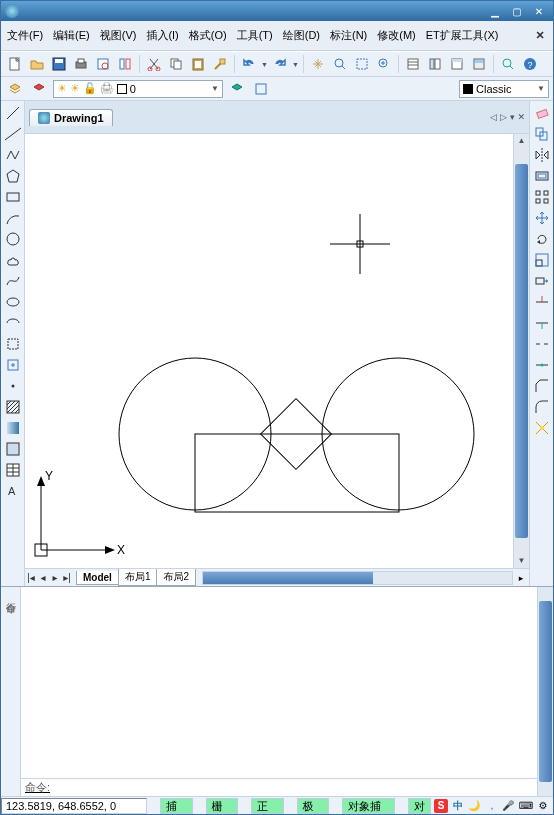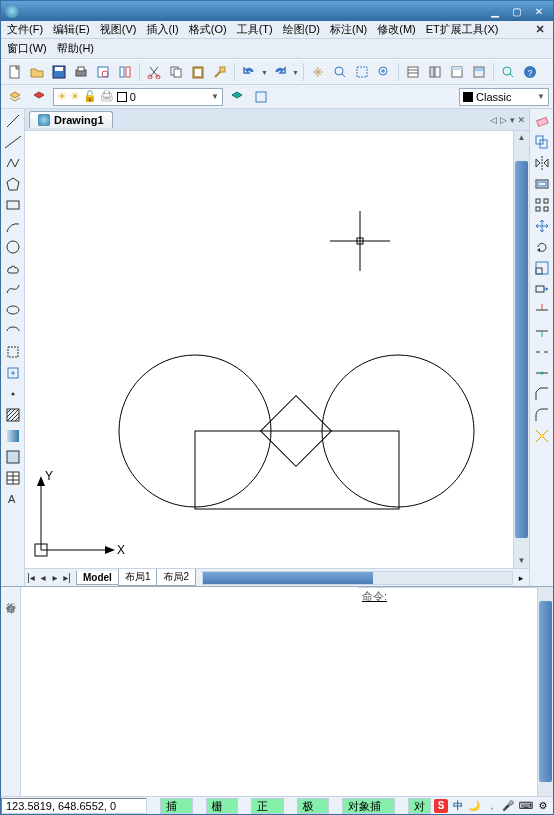--- a/index.html
+++ b/index.html
@@ -2,57 +2,57 @@
 <html><head>
 <meta charset="utf-8">
 <style>
   * { box-sizing: border-box; margin: 0; padding: 0; }
   body { font-family: "Microsoft YaHei", Tahoma, sans-serif; font-size: 11px; background: #bcd2e8; width: 554px; height: 815px; overflow: hidden; }
   .window { border: 1px solid #3b6e9f; width: 554px; height: 815px; background: #e8f0f8; display: flex; flex-direction: column; }
   .titlebar { height: 20px; background: linear-gradient(#5fa3d8, #2f6aa0); display: flex; align-items: center; color: #fff; font-size: 11px; padding: 0 4px; }
   .titlebar .logo { width: 14px; height: 14px; margin-right: 4px; background: radial-gradient(circle,#9de,#37a); border-radius: 50%; }
   .titlebar .spacer { flex: 1; }
   .titlebar .winbtn { width: 20px; height: 14px; margin-left: 2px; display: flex; align-items: center; justify-content: center; color: #fff; font-size: 10px; cursor: pointer; }
-  .menubar { height: 18px; background: #e8eef5; border-bottom: 1px solid #c6d4e3; display: flex; align-items: center; padding: 0 6px; column-gap: 10px; position: relative; }
+  .menubar { height: 30px; background: #e8eef5; border-bottom: 1px solid #c6d4e3; display: flex; align-items: center; padding: 0 6px; column-gap: 10px; position: relative; }
   .menubar span { cursor: pointer; }
   .doc-close { margin-left: auto; width: 14px; height: 14px; display: flex; align-items: center; justify-content: center; cursor: pointer; color: #333; font-weight: bold; }
   .menubar2 { height: 20px; background: #e8eef5; border-bottom: 1px solid #c6d4e3; display: flex; align-items: center; padding: 0 6px; column-gap: 10px; }
   .menubar2 span { cursor: pointer; }
   .toolbar { height: 26px; background: #eaf1f8; border-top: 1px solid #fff; border-bottom: 1px solid #c6d4e3; display: flex; align-items: center; padding: 2px 4px; column-gap: 2px; }
   .tbtn { width: 20px; height: 20px; display: flex; align-items: center; justify-content: center; border: 1px solid transparent; border-radius: 2px; cursor: pointer; }
   .sep { width: 1px; height: 18px; background: #c6d4e3; margin: 0 2px; }
   .layerbar { height: 24px; background: #eaf1f8; border-bottom: 1px solid #c6d4e3; display: flex; align-items: center; padding: 2px 4px; column-gap: 4px; }
   .layer-combo { height: 18px; border: 1px solid #9ab; background: #fff; display: inline-flex; align-items: center; font-size: 11px; padding: 0 3px; }
   .layer-combo .dd { margin-left: 3px; font-size: 8px; color: #555; }
   .swatch { width: 10px; height: 10px; background: #fff; border: 1px solid #000; display: inline-block; margin-right: 3px; }
   .swatch.black { background: #000; }
   .main { flex: 1; display: flex; overflow: hidden; }
   .left-tools { width: 24px; background: #eaf1f8; border-right: 1px solid #c6d4e3; display: flex; flex-direction: column; align-items: center; padding: 2px 0; row-gap: 1px; }
   .right-tools { width: 24px; background: #eaf1f8; border-left: 1px solid #c6d4e3; display: flex; flex-direction: column; align-items: center; padding: 2px 0; row-gap: 1px; }
   .viewport-wrap { flex: 1; display: flex; flex-direction: column; }
-  .tabbar { height: 22px; background: #d9e5f0; border-bottom: 1px solid #c6d4e3; display: flex; align-items: center; padding: 0 4px; }
+  .tabbar { height: 33px; background: #d9e5f0; border-bottom: 1px solid #c6d4e3; display: flex; align-items: center; padding: 0 4px; }
   .tabbar .tab { background: linear-gradient(#fff,#e8eef5); border: 1px solid #9ab; border-bottom: none; border-radius: 3px 3px 0 0; padding: 2px 8px; font-size: 11px; display: flex; align-items: center; margin-right: 4px; }
   .tabbar .tab .ico { width: 12px; height: 12px; background: radial-gradient(circle,#9de,#37a); border-radius: 2px; margin-right: 4px; }
   .tabbar .spacer { flex: 1; }
   .tabbar .nav { font-size: 9px; color: #555; margin-left: 3px; cursor: pointer; }
   .canvas-area { flex: 1; display: flex; position: relative; background: #fff; }
   .canvas { flex: 1; position: relative; background: #fff; overflow: hidden; }
   .vscroll { width: 16px; background: #e0e8f0; border-left: 1px solid #c6d4e3; position: relative; }
   .vscroll .thumb { position: absolute; left: 1px; right: 1px; top: 30px; bottom: 30px; background: linear-gradient(90deg,#7aa6d6,#4b7cb5); border-radius: 2px; }
   .vscroll .arr { position: absolute; left: 0; right: 0; height: 14px; text-align: center; font-size: 8px; color: #555; line-height: 14px; }
   .layout-tabs { height: 18px; background: #eaf1f8; border-top: 1px solid #c6d4e3; display: flex; align-items: center; font-size: 10px; }
   .layout-tabs .navbtn { width: 12px; text-align: center; cursor: pointer; color: #333; }
   .layout-tabs .tab { padding: 1px 6px; border: 1px solid #9ab; border-top: none; background: #fff; margin-left: -1px; cursor: pointer; }
   .layout-tabs .tab.active { font-weight: bold; background: #fff; }
   .layout-tabs .hscroll { flex: 1; height: 14px; background: #e0e8f0; margin-left: 6px; position: relative; border: 1px solid #c6d4e3; }
   .layout-tabs .hscroll .thumb { position: absolute; top: 0; bottom: 0; left: 0; width: 55%; background: linear-gradient(#7aa6d6,#4b7cb5); }
   .layout-tabs .r { width: 16px; text-align: center; font-size: 9px; }
   .cmd-area { height: 210px; background: #fff; border-top: 1px solid #9ab; display: flex; }
   .cmd-handle { width: 20px; background: #eaf1f8; border-right: 1px solid #c6d4e3; display: flex; flex-direction: column; align-items: center; padding-top: 8px; color: #666; font-size: 10px; }
-  .cmd-body { flex: 1; display: flex; flex-direction: row; text-decoration: underline; }
+  .cmd-body { flex: 1; display: flex; flex-direction: column; text-decoration: underline; }
   .cmd-log { flex: 1; background: #fff; }
   .cmd-input-row { height: 18px; display: flex; border-top: 1px solid #c6d4e3; }
   .cmd-label { padding: 1px 4px; color: #555; font-size: 11px; }
   .cmd-input { flex: 1; border: none; outline: none; font-size: 11px; padding: 1px 2px; }
   .cmd-vscroll { width: 16px; background: #e0e8f0; border-left: 1px solid #c6d4e3; position: relative; }
   .cmd-vscroll .thumb { position: absolute; left: 1px; right: 1px; top: 14px; bottom: 14px; background: linear-gradient(90deg,#7aa6d6,#4b7cb5); border-radius: 2px; }
   .statusbar { height: 18px; background: #eaf1f8; border-top: 1px solid #c6d4e3; display: flex; align-items: center; font-size: 11px; }
   .status-cell { border: 1px inset #c6d4e3; padding: 0 4px; height: 16px; line-height: 14px; background: #fff; }
   .status-btn { padding: 0 5px; border: 1px solid #c0cde0; height: 16px; line-height: 14px; margin-left: 13px; cursor: pointer; background: #86efac; }
   .status-spacer { flex: 1; }
@@ -81,24 +81,20 @@
     <span>插入(I)</span>
     <span>格式(O)</span>
     <span>工具(T)</span>
     <span>绘图(D)</span>
     <span>标注(N)</span>
     <span>修改(M)</span>
     <span>ET扩展工具(X)</span>
     <div class="doc-close">✕</div>
   </div>
 
-  <div class="menubar2">
-    <span>窗口(W)</span>
-    <span>帮助(H)</span>
-  </div>
 
   <div class="toolbar">
     <div class="tbtn">
         <svg width="14" height="14">
           <rect x="2" y="1" width="9" height="12" fill="#fff" stroke="#666"></rect>
           <path d="M8 1 L11 4 L8 4Z" fill="#ddd" stroke="#666"></path>
         </svg>
       </div>
     <div class="tbtn">
         <svg width="14" height="14">

